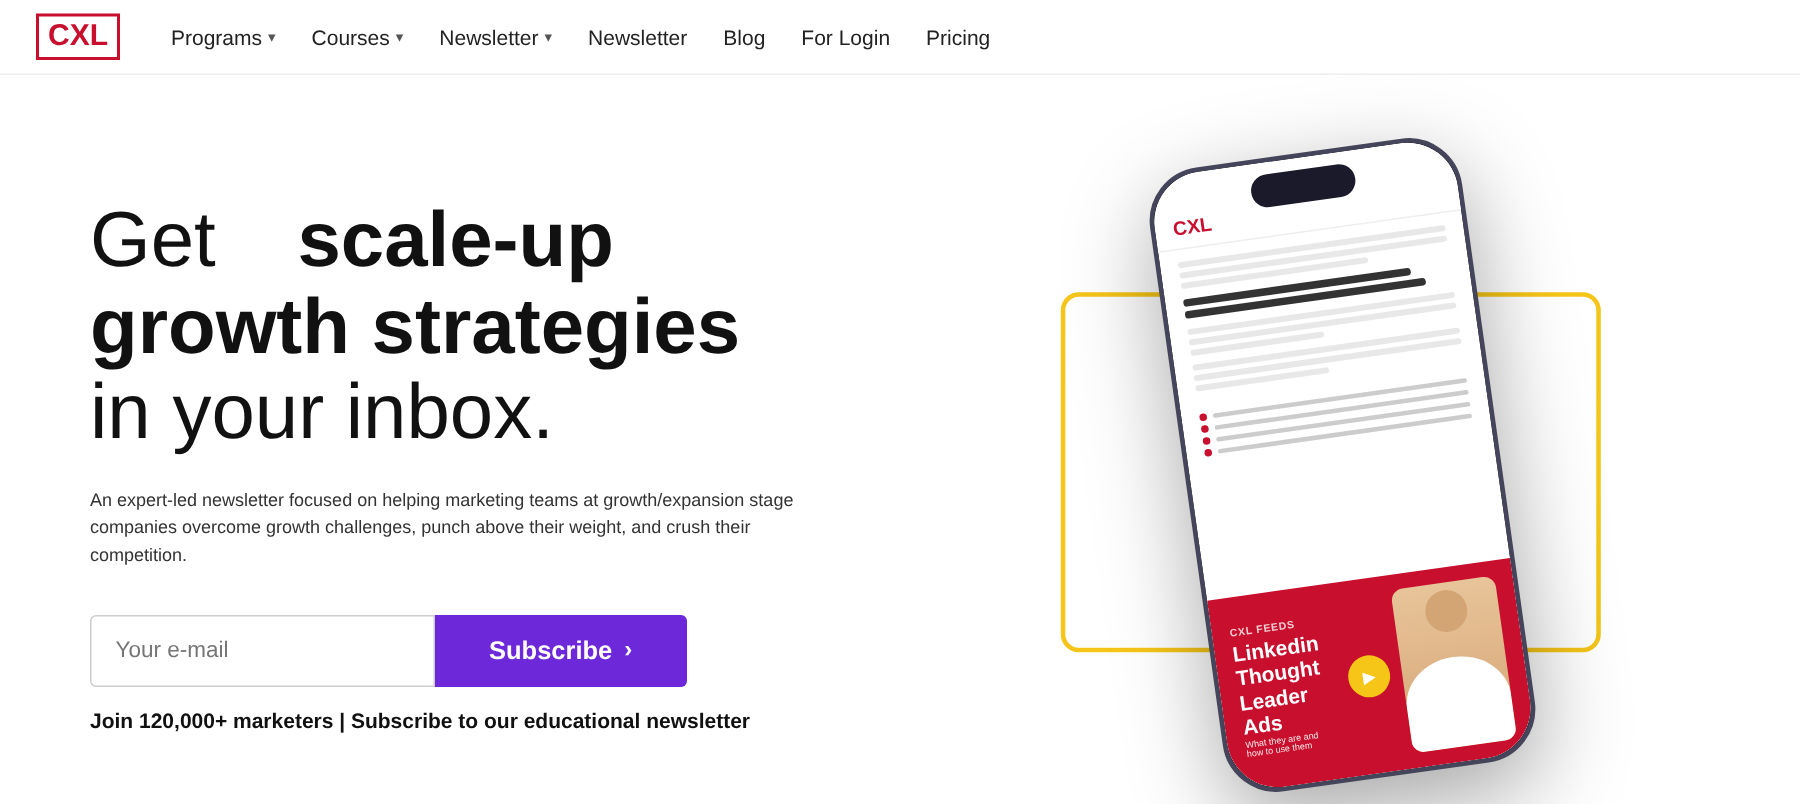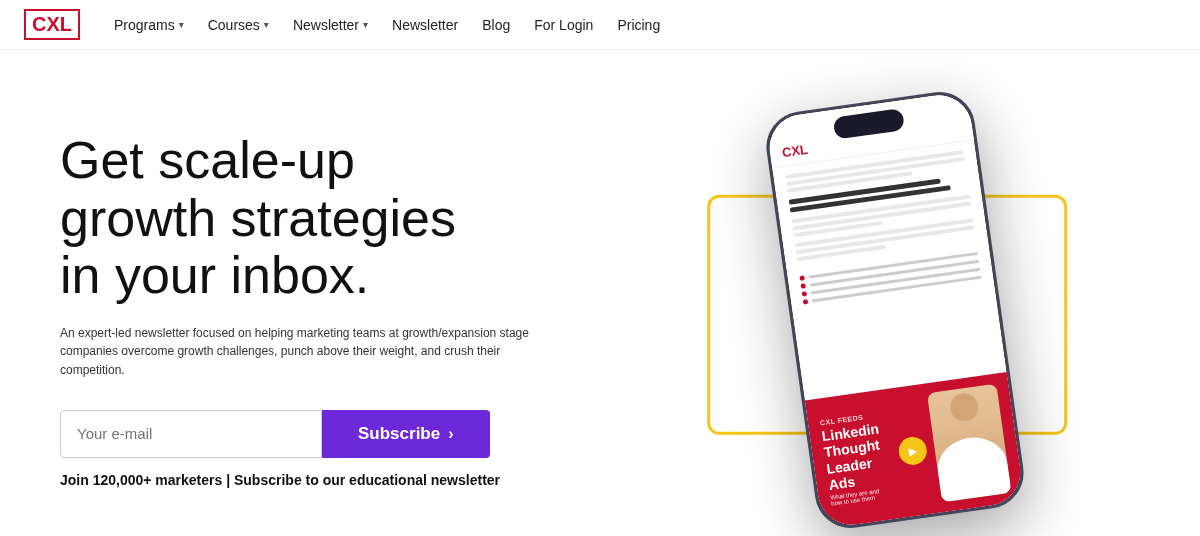--- a/index.html
+++ b/index.html
@@ -38,28 +38,28 @@
       padding: 50px 60px 40px 60px;
       min-height: 486px;
       background: #fff;
       position: relative;
     }
     .hero-left { flex: 1; max-width: 560px; padding-right: 40px; }
     .hero-headline {
       font-size: 52px; line-height: 1.1; color: #111; margin-bottom: 20px;
     }
     .hero-headline .normal { font-weight: 400; }
-    .hero-headline .bold { font-weight: 400; }
+    .hero-headline .bold { font-weight: 700; margin-left: 40px; }
     .hero-sub {
       font-size: 12px; color: #333; line-height: 1.55; margin-bottom: 30px; max-width: 480px;
     }
     .hero-form { display: flex; gap: 0; margin-bottom: 14px; }
     .hero-input {
       border: 1.5px solid #ccc; border-radius: 4px 0 0 4px; padding: 14px 16px;
-      font-size: 15px; width: 262px; outline: none; color: #999;
+      font-size: 15px; width: 230px; outline: none; color: #999;
     }
     .hero-btn {
       background: #6d28d9; color: #fff; font-size: 17px; font-weight: 600;
       border: none; border-radius: 0 4px 4px 0; padding: 14px 36px;
       cursor: pointer; display: flex; align-items: center; gap: 8px;
     }
     .hero-btn .arrow { font-size: 16px; }
     .hero-join { font-size: 14px; font-weight: 700; color: #111; }
 
     

